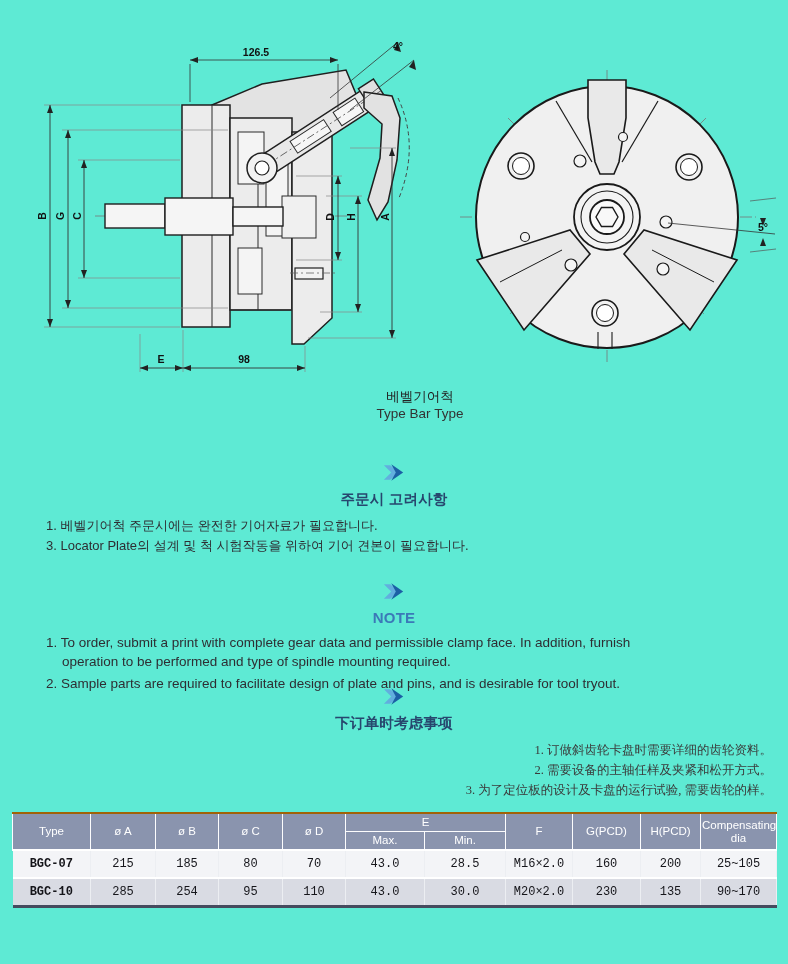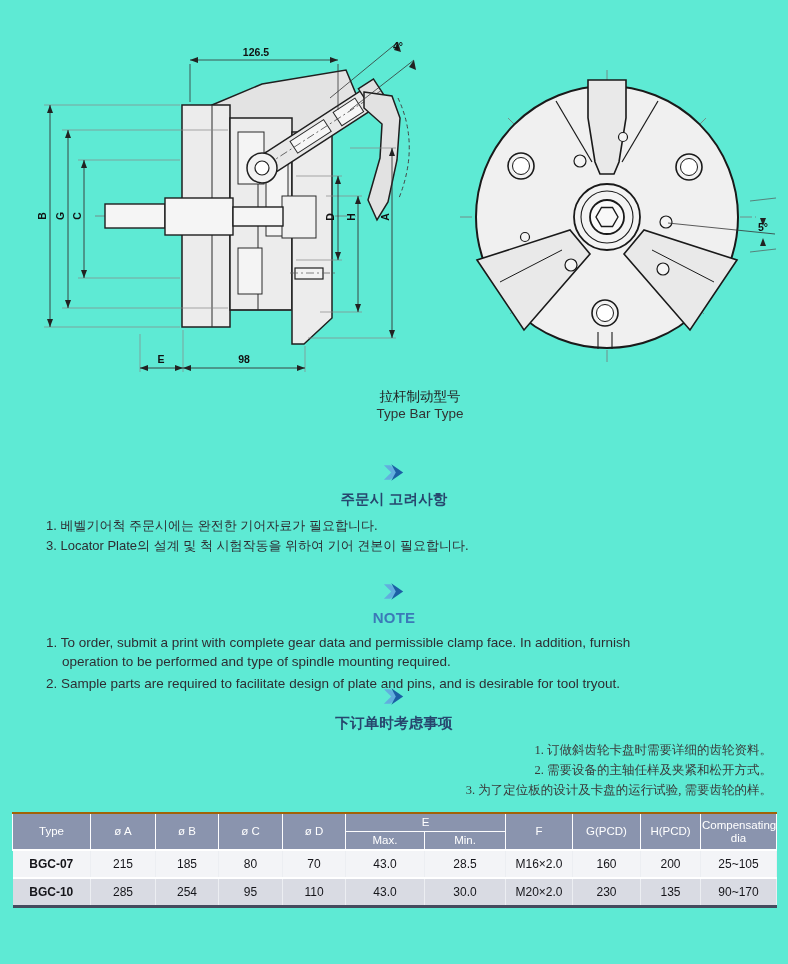--- a/index.html
+++ b/index.html
@@ -25,21 +25,21 @@
   .sec-items.en .item{font-size:13.5px;line-height:19px;max-width:600px;margin-bottom:3px;}
   .sec-items.cn .item{font-family:"Liberation Serif","DejaVu Serif",serif;
                       font-size:12.5px;line-height:20px;color:#3a3a3a;text-align:right;}
 
   
   .spec-table{position:absolute;left:12px;top:812px;width:764px;border-collapse:collapse;
               table-layout:fixed;border-top:2px solid #a16207;border-bottom:3px solid #454b5e;}
   .spec-table th{background:#8a94ae;color:#ffffff;font-weight:normal;font-size:11.5px;
                  border:1px solid #fdfdfe;padding:2px 1px;line-height:13px;}
   .spec-table td{text-align:center;font-size:12px;color:#15151a;padding:6px 0;
-                 border-right:1px solid #eceef2;border-top:2px solid #ffffff;}
+                 border-right:1px solid #eceef2;border-top:2px solid #ffffff;font-family:Liberation Mono, monospace;}
   .spec-table tr.row-a td{background:#f3f4f7;}
   .spec-table tr.row-b td{background:#d9dbe3;}
   .spec-table td.c-type{font-weight:bold;}
 </style>
 </head>
 <body>
 
 <div class="page">
 
   <svg class="drawing-area" viewBox="0 0 788 440">
@@ -211,21 +211,21 @@
       <line x1="668" y1="223" x2="775" y2="234" stroke="#333" stroke-width="0.8"></line>
       <line x1="750" y1="201" x2="776" y2="198" stroke="#555" stroke-width="0.7"></line>
       <line x1="750" y1="252" x2="776" y2="249" stroke="#555" stroke-width="0.7"></line>
       <polygon points="763,226 760,218 766,218" fill="#222"></polygon>
       <polygon points="763,238 760,246 766,246" fill="#222"></polygon>
       <text class="dimtext" x="763" y="231" text-anchor="middle" font-size="11">5°</text>
     </g>
   </svg>
 
   <div class="caption">
-    <div class="zh">拉杆制动型号</div>
+    <div class="zh">베벨기어척</div>
     <div class="en">Type Bar Type</div>
   </div>
 
   <div class="section" style="top:464px;">
     <div class="sec-head">
       <svg class="chev" viewBox="0 0 24 18">
         <polygon points="1,1 8,1 17,9 8,17 1,17 9,9" fill="#62aede"></polygon>
         <polygon points="9,0 22,9 9,18 14,9" fill="#1c5fa5"></polygon>
       </svg>
       <span class="sec-title">주문시 고려사항</span>

